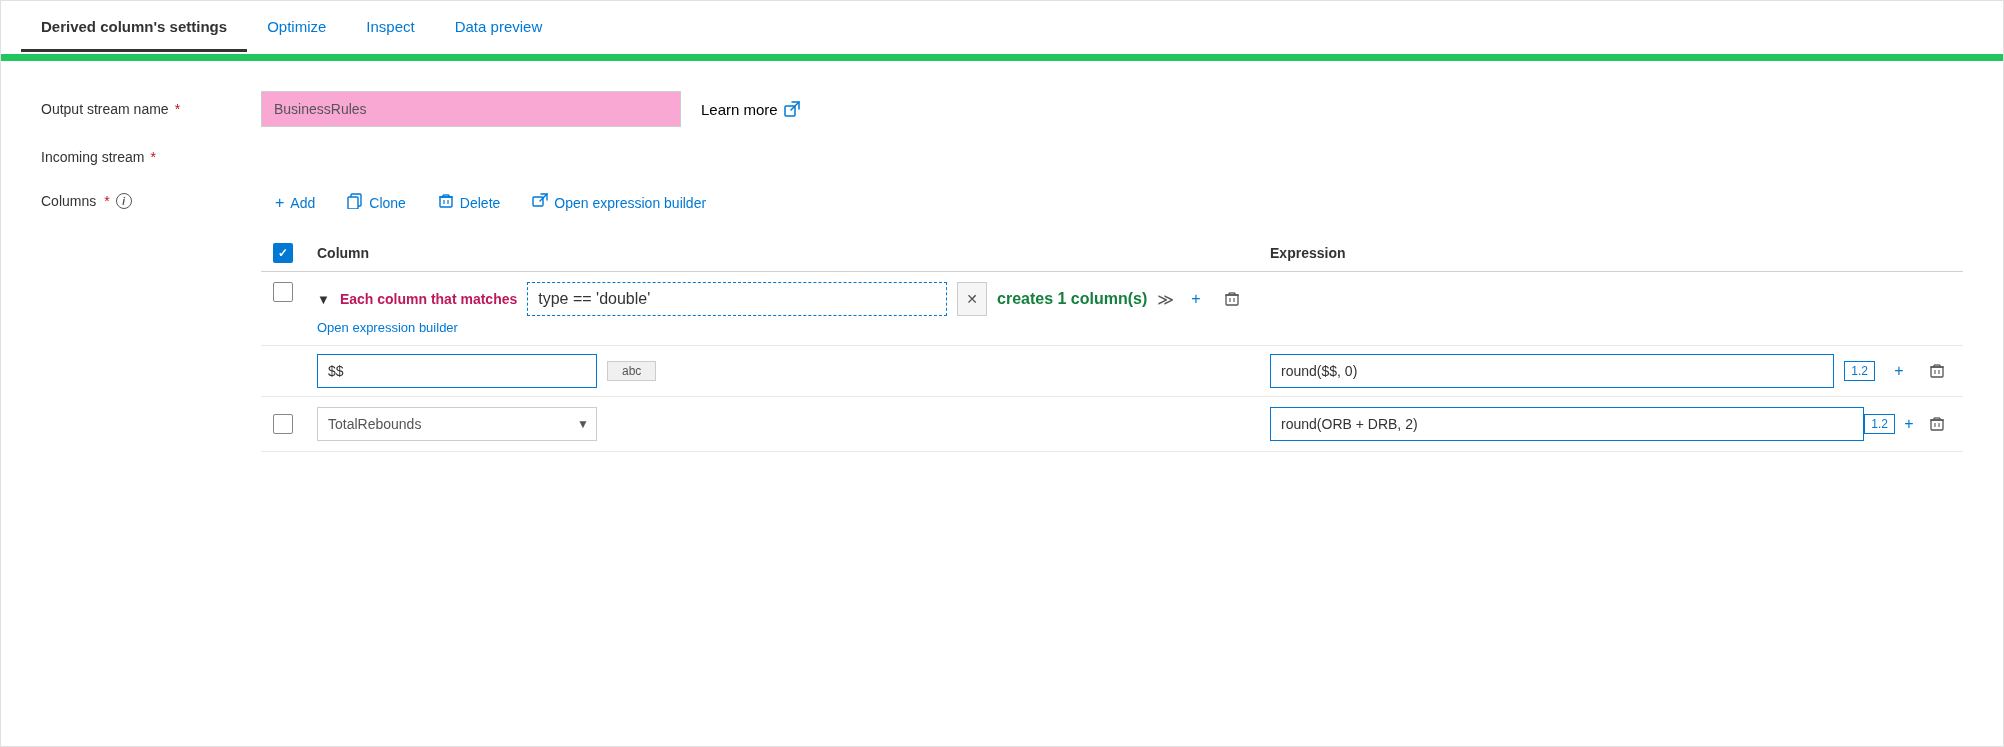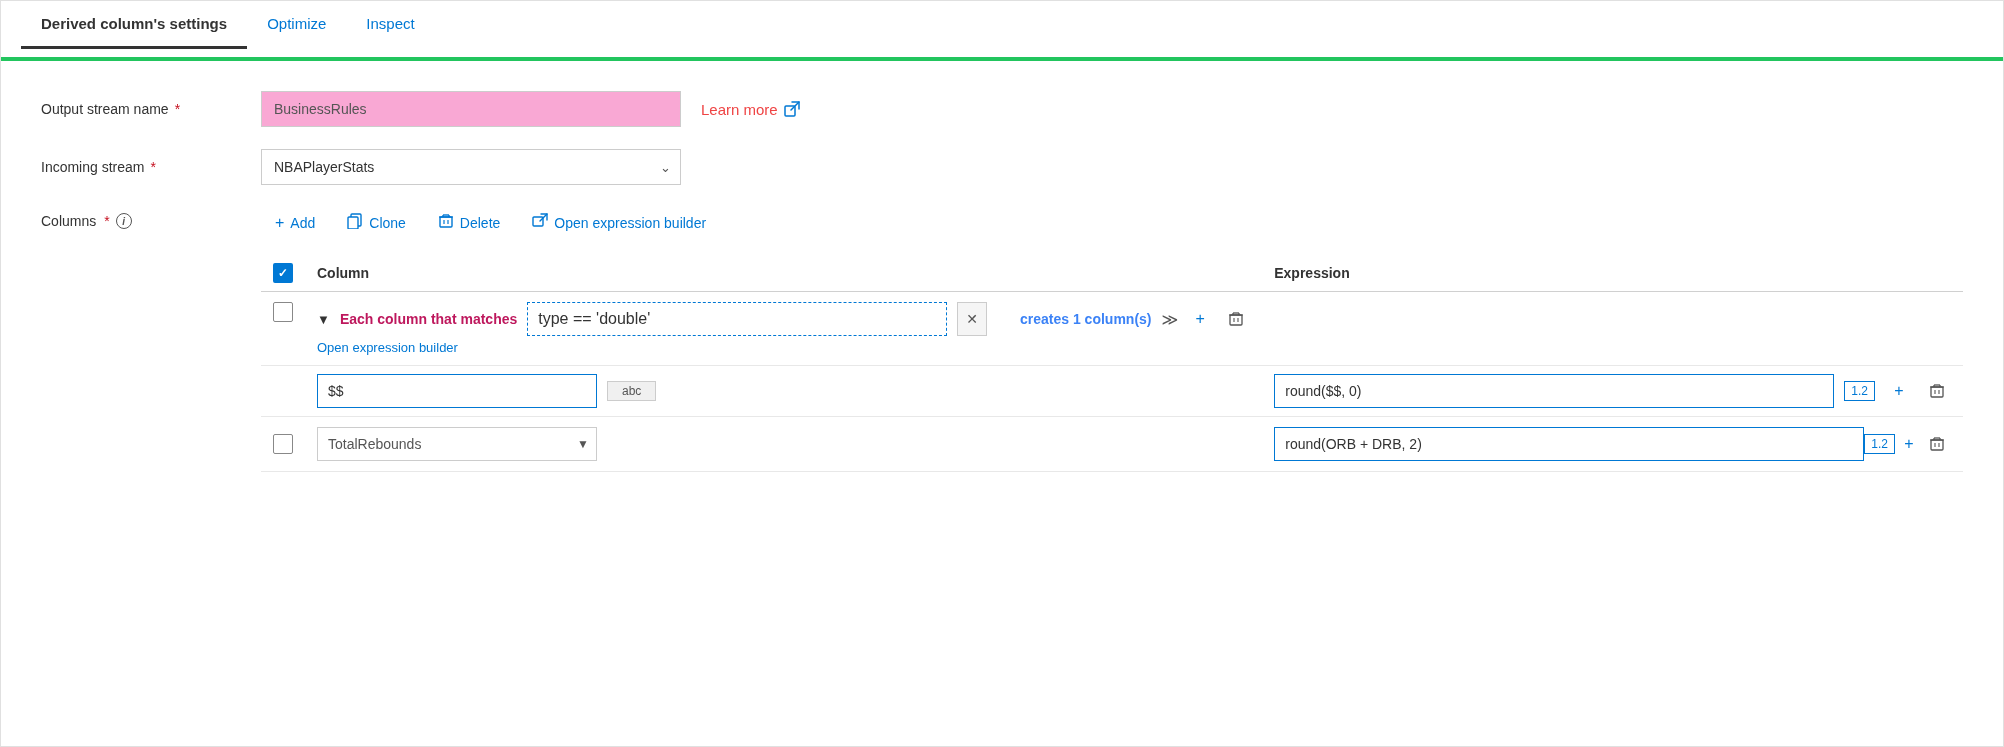--- a/index.html
+++ b/index.html
@@ -15,22 +15,22 @@
     .page-container {
       width: 2004px;
       min-height: 747px;
       background: #fff;
       border: 1px solid #e0e0e0;
     }
 
     
     .tab-bar {
       display: flex;
-      align-items: flex-start;
-      border-bottom: 4px solid #22c55e;
+      align-items: center;
+      border-bottom: 7px solid #22c55e;
       padding: 0 20px;
       height: 60px;
       gap: 0;
     }
     .tab {
       padding: 14px 20px;
       cursor: pointer;
       font-size: 15px;
       color: #0078d4;
       border-bottom: 3px solid transparent;
@@ -75,21 +75,21 @@
       border: 1px solid #ccc;
       padding: 0 12px;
       font-size: 14px;
       color: #555;
       outline: none;
       background: #f9a8d4;
     }
 
     
     .learn-more-link {
-      color: #ef4444;
+      color: #000000;
       font-size: 15px;
       display: flex;
       align-items: center;
       gap: 6px;
       cursor: pointer;
       text-decoration: none;
     }
     .ext-link-icon {
       width: 16px;
       height: 16px;
@@ -276,24 +276,23 @@
       cursor: pointer;
       padding: 4px 8px;
       font-size: 14px;
       color: #555;
       height: 34px;
       display: flex;
       align-items: center;
     }
     .creates-label {
       font-weight: 600;
-      font-size: 14px;
-      color: #3b82f6;
+      font-size: 16px;
+      color: #15803d;
       white-space: nowrap;
-      margin-left: 23px;
     }
     .row-actions {
       display: flex;
       align-items: center;
       gap: 8px;
     }
     .expand-btn {
       cursor: pointer;
       color: #555;
       font-size: 16px;
@@ -401,20 +400,21 @@
   </style>
 </head>
 <body>
 
 <div class="page-container">
 
   <div class="tab-bar">
     <div class="tab active">Derived column's settings</div>
     <div class="tab">Optimize</div>
     <div class="tab">Inspect</div>
+    <div class="tab">Data preview</div>
   </div>
 
   <div class="main-content">
 
     <div class="form-row">
       <div class="form-label">
         <span>Output stream name</span>
         <span class="required-star">*</span>
       </div>
       <input class="text-input" type="text" value="BusinessRules" style="">
@@ -425,26 +425,20 @@
           <path d="M8 1h7v7" stroke="#0078d4" stroke-width="1.5" stroke-linecap="round" stroke-linejoin="round"></path>
           <line x1="15" y1="1" x2="7" y2="9" stroke="#0078d4" stroke-width="1.5" stroke-linecap="round"></line>
         </svg>
       </a>
     </div>
 
     <div class="form-row">
       <div class="form-label">
         <span>Incoming stream</span>
         <span class="required-star">*</span>
-      </div>
-      <div class="select-wrapper">
-        <select class="select-input">
-          <option>NBAPlayerStats</option>
-        </select>
-        <span class="select-chevron">⌄</span>
       </div>
     </div>
 
     <div class="form-row" style="align-items: flex-start;">
       <div class="form-label columns-label" style="padding-top:6px;text-align:center;">
         <span>Columns</span>
         <span class="required-star">*</span>
         <span class="info-icon">i</span>
       </div>
 

